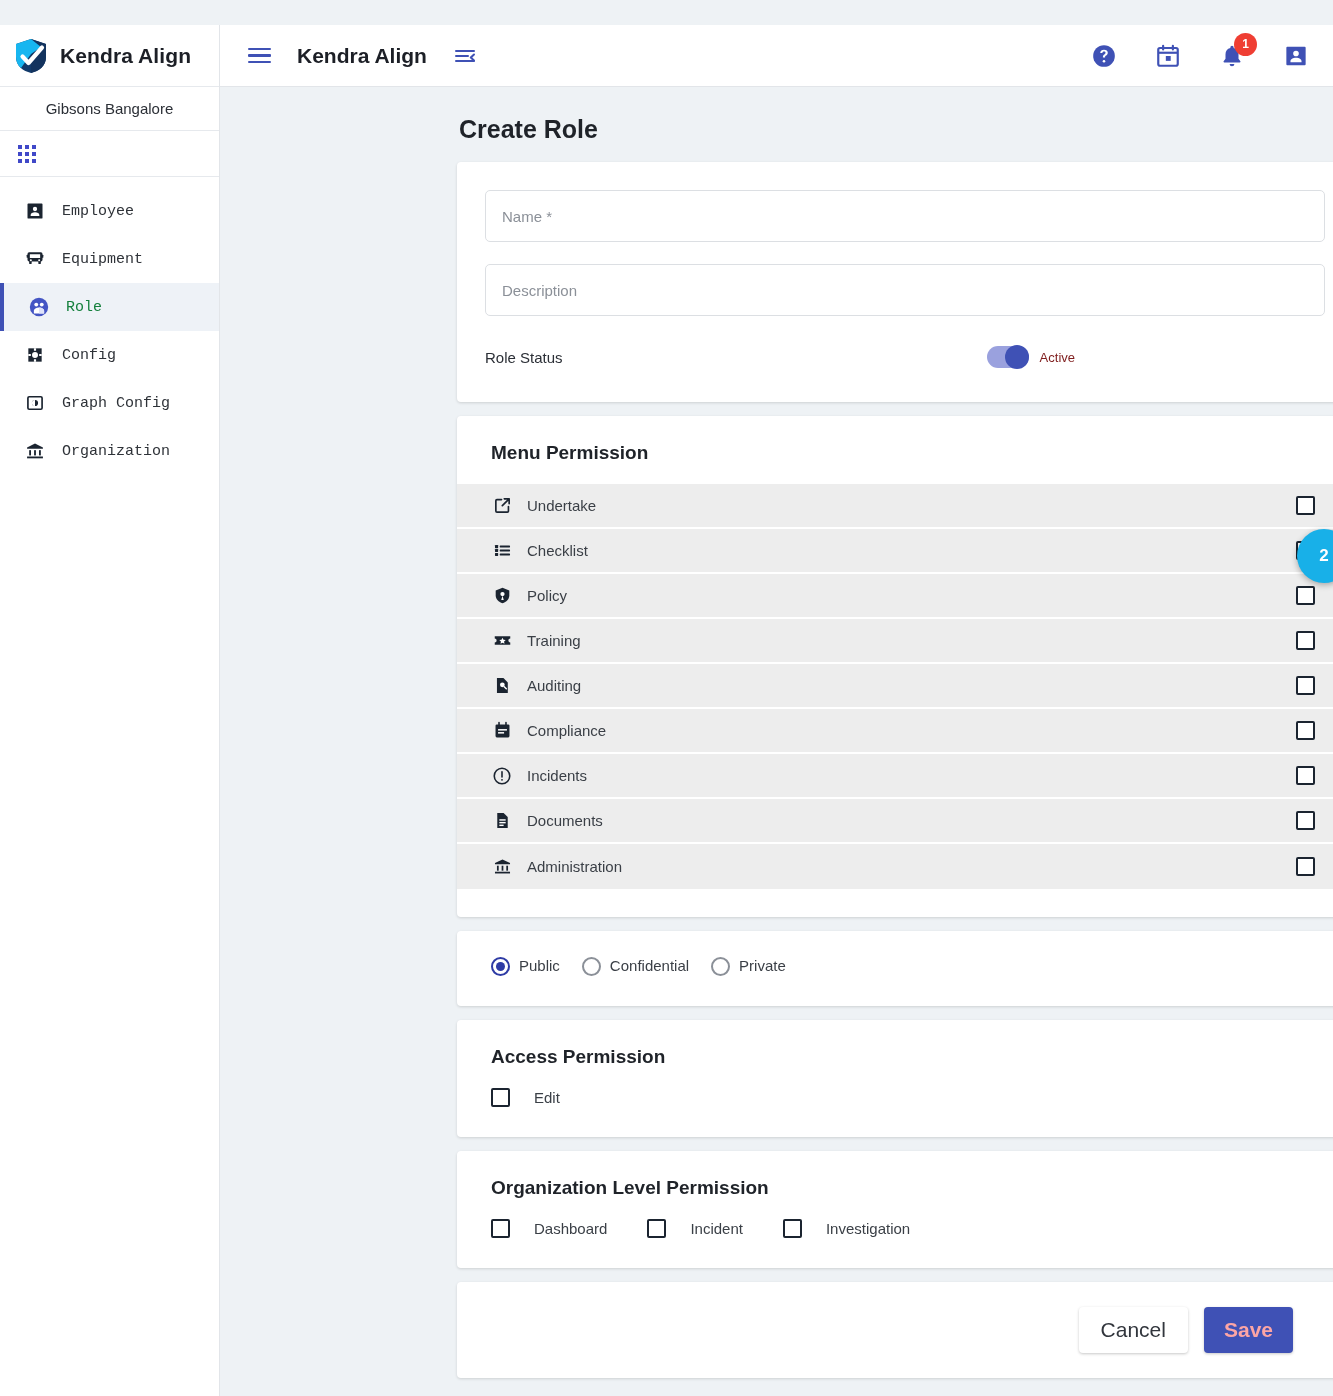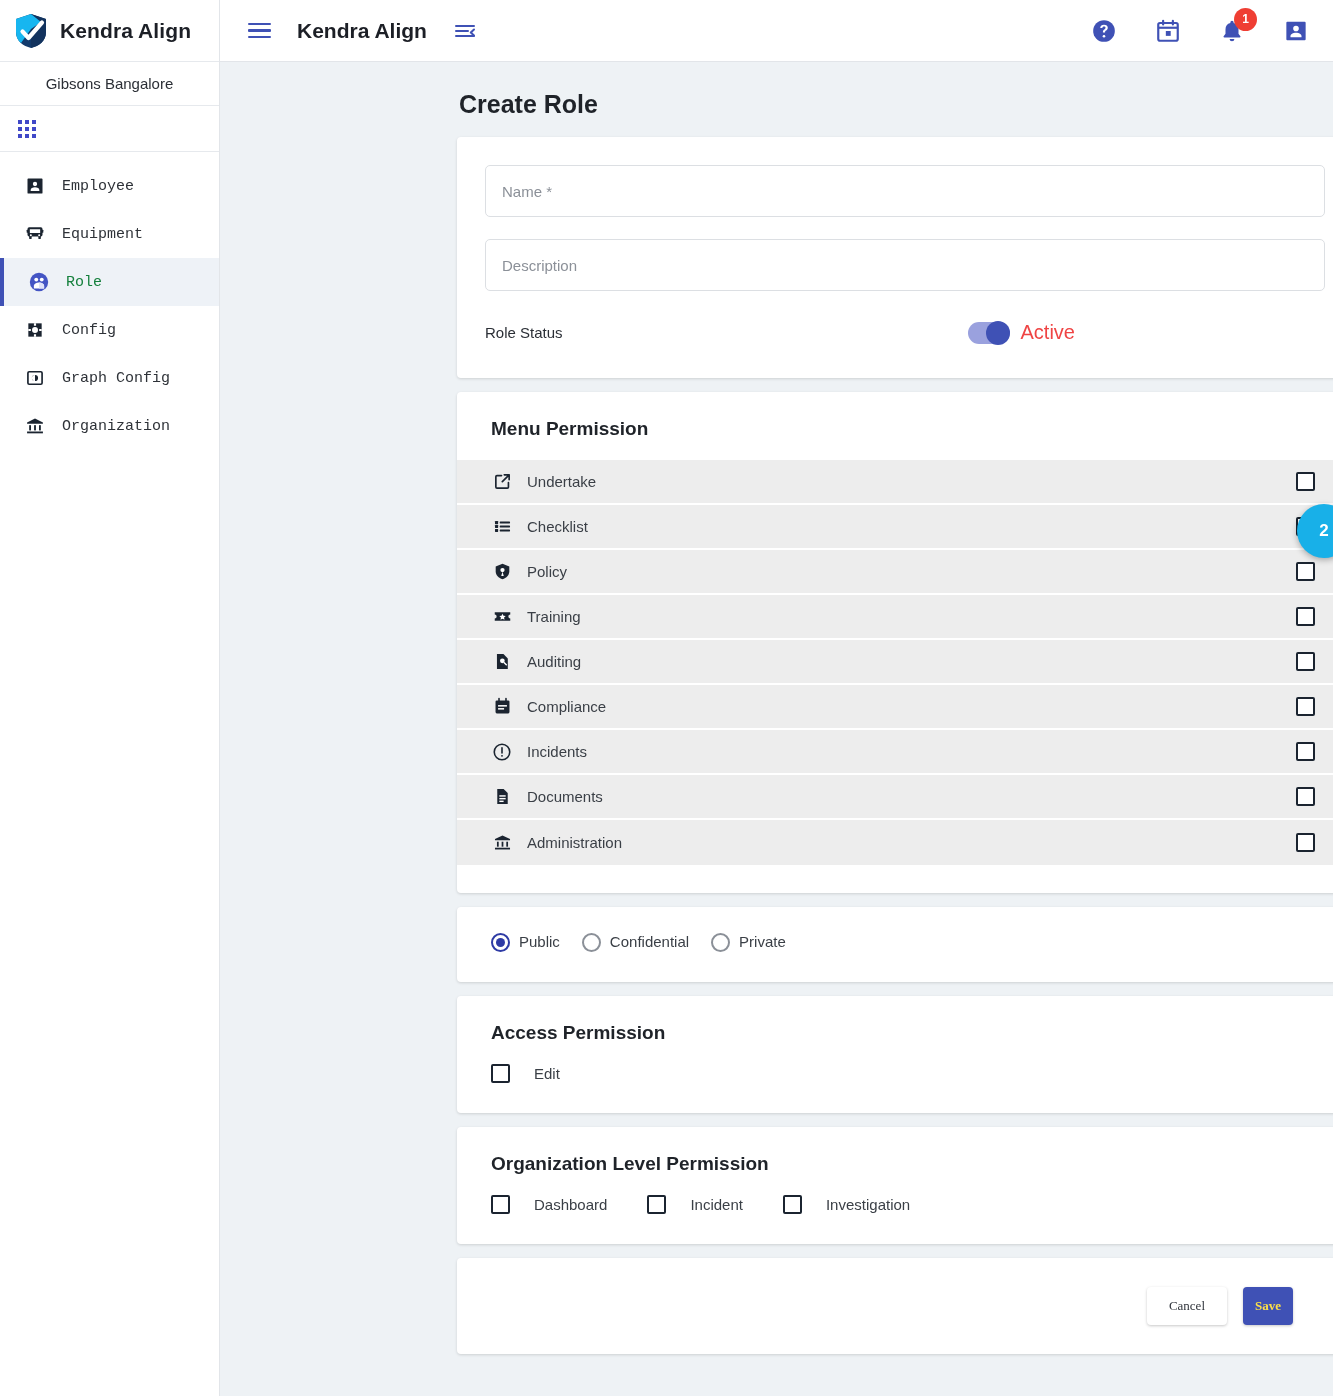--- a/index.html
+++ b/index.html
@@ -2,21 +2,21 @@
 <html><head>
 <meta charset="utf-8">
 <style>
   * { box-sizing: border-box; margin: 0; padding: 0; }
   html, body {
     width: 1333px; height: 1396px;
     font-family: "Liberation Sans", sans-serif;
     background: #eef2f5;
     overflow: hidden;
   }
-  .app { display: flex; width: 1333px; height: 996px; }
+  .app { display: flex; width: 1333px; height: 996px; margin-top: 25px; }
 
   
   .sidebar {
     width: 220px; min-width: 220px; height: 1396px;
     background: #ffffff;
     border-right: 1px solid #e2e5e9;
     display: flex; flex-direction: column;
   }
   .brand {
     height: 62px; display: flex; align-items: center; gap: 12px;
@@ -110,21 +110,21 @@
   .toggle-wrap { margin-left: auto; display: flex; align-items: center; gap: 11px; padding-right: 250px; }
   .switch {
     width: 42px; height: 22px; border-radius: 11px;
     background: #9aa1de; position: relative; cursor: pointer;
   }
   .switch .knob {
     position: absolute; right: 0; top: -1px;
     width: 24px; height: 24px; border-radius: 50%;
     background: #3f51b5;
   }
-  .switch-text { font-size: 20px; color: #ef4444; }
+  .switch-text { font-size: 13px; color: #7f1d1d; }
 
   
   .sec-title { font-size: 19px; font-weight: 700; color: #1f2329; }
   .menu-card { padding-top: 26px; padding-bottom: 28px; }
   .menu-card .sec-title { padding-left: 34px; padding-bottom: 20px; }
   .perm-rows { background: #ededed; }
   .perm-row {
     height: 45px; display: flex; align-items: center;
     padding-left: 34px; padding-right: 26px;
     border-bottom: 2px solid #fff; cursor: pointer;
@@ -150,23 +150,23 @@
     display: flex; align-items: center; justify-content: center;
   }
   .radio.sel { border-color: #2e3ba5; }
   .radio.sel::after { content: ""; width: 9px; height: 9px; border-radius: 50%; background: #2e3ba5; }
   .opt-label { font-size: 15px; color: #3a3f46; }
   .check-opt { display: flex; align-items: center; gap: 24px; margin-right: 40px; cursor: pointer; }
   .check-opt .cbox { margin-left: 0; }
 
   
   .footer-card { height: 96px; display: flex; align-items: center; justify-content: flex-end; padding-right: 48px; gap: 16px; }
-  .btn { font-size: 13px; border-radius: 4px; cursor: pointer; border: none; font-family: Liberation Serif, serif; }
+  .btn { font-size: 21px; border-radius: 4px; cursor: pointer; border: none; font-family: Liberation Sans, sans-serif; }
   .btn-cancel { background: #fff; color: #32363d; padding: 11px 22px; box-shadow: 0 1px 3px rgba(0,0,0,.22); }
-  .btn-save { background: #3f51b5; color: #fde047; font-weight: 700; padding: 11px 12px; box-shadow: 0 1px 3px rgba(0,0,0,.22); }
+  .btn-save { background: #3f51b5; color: #fca5a5; font-weight: 700; padding: 11px 20px; box-shadow: 0 1px 3px rgba(0,0,0,.22); }
 
   
   .fab {
     position: absolute; right: -18px; top: 504px;
     width: 54px; height: 54px; border-radius: 50%;
     background: #18b0e8; color: #fff;
     display: flex; align-items: center; justify-content: center;
     font-size: 17px; font-weight: 700;
     box-shadow: 0 2px 6px rgba(0,0,0,.3);
     cursor: pointer; z-index: 5;

